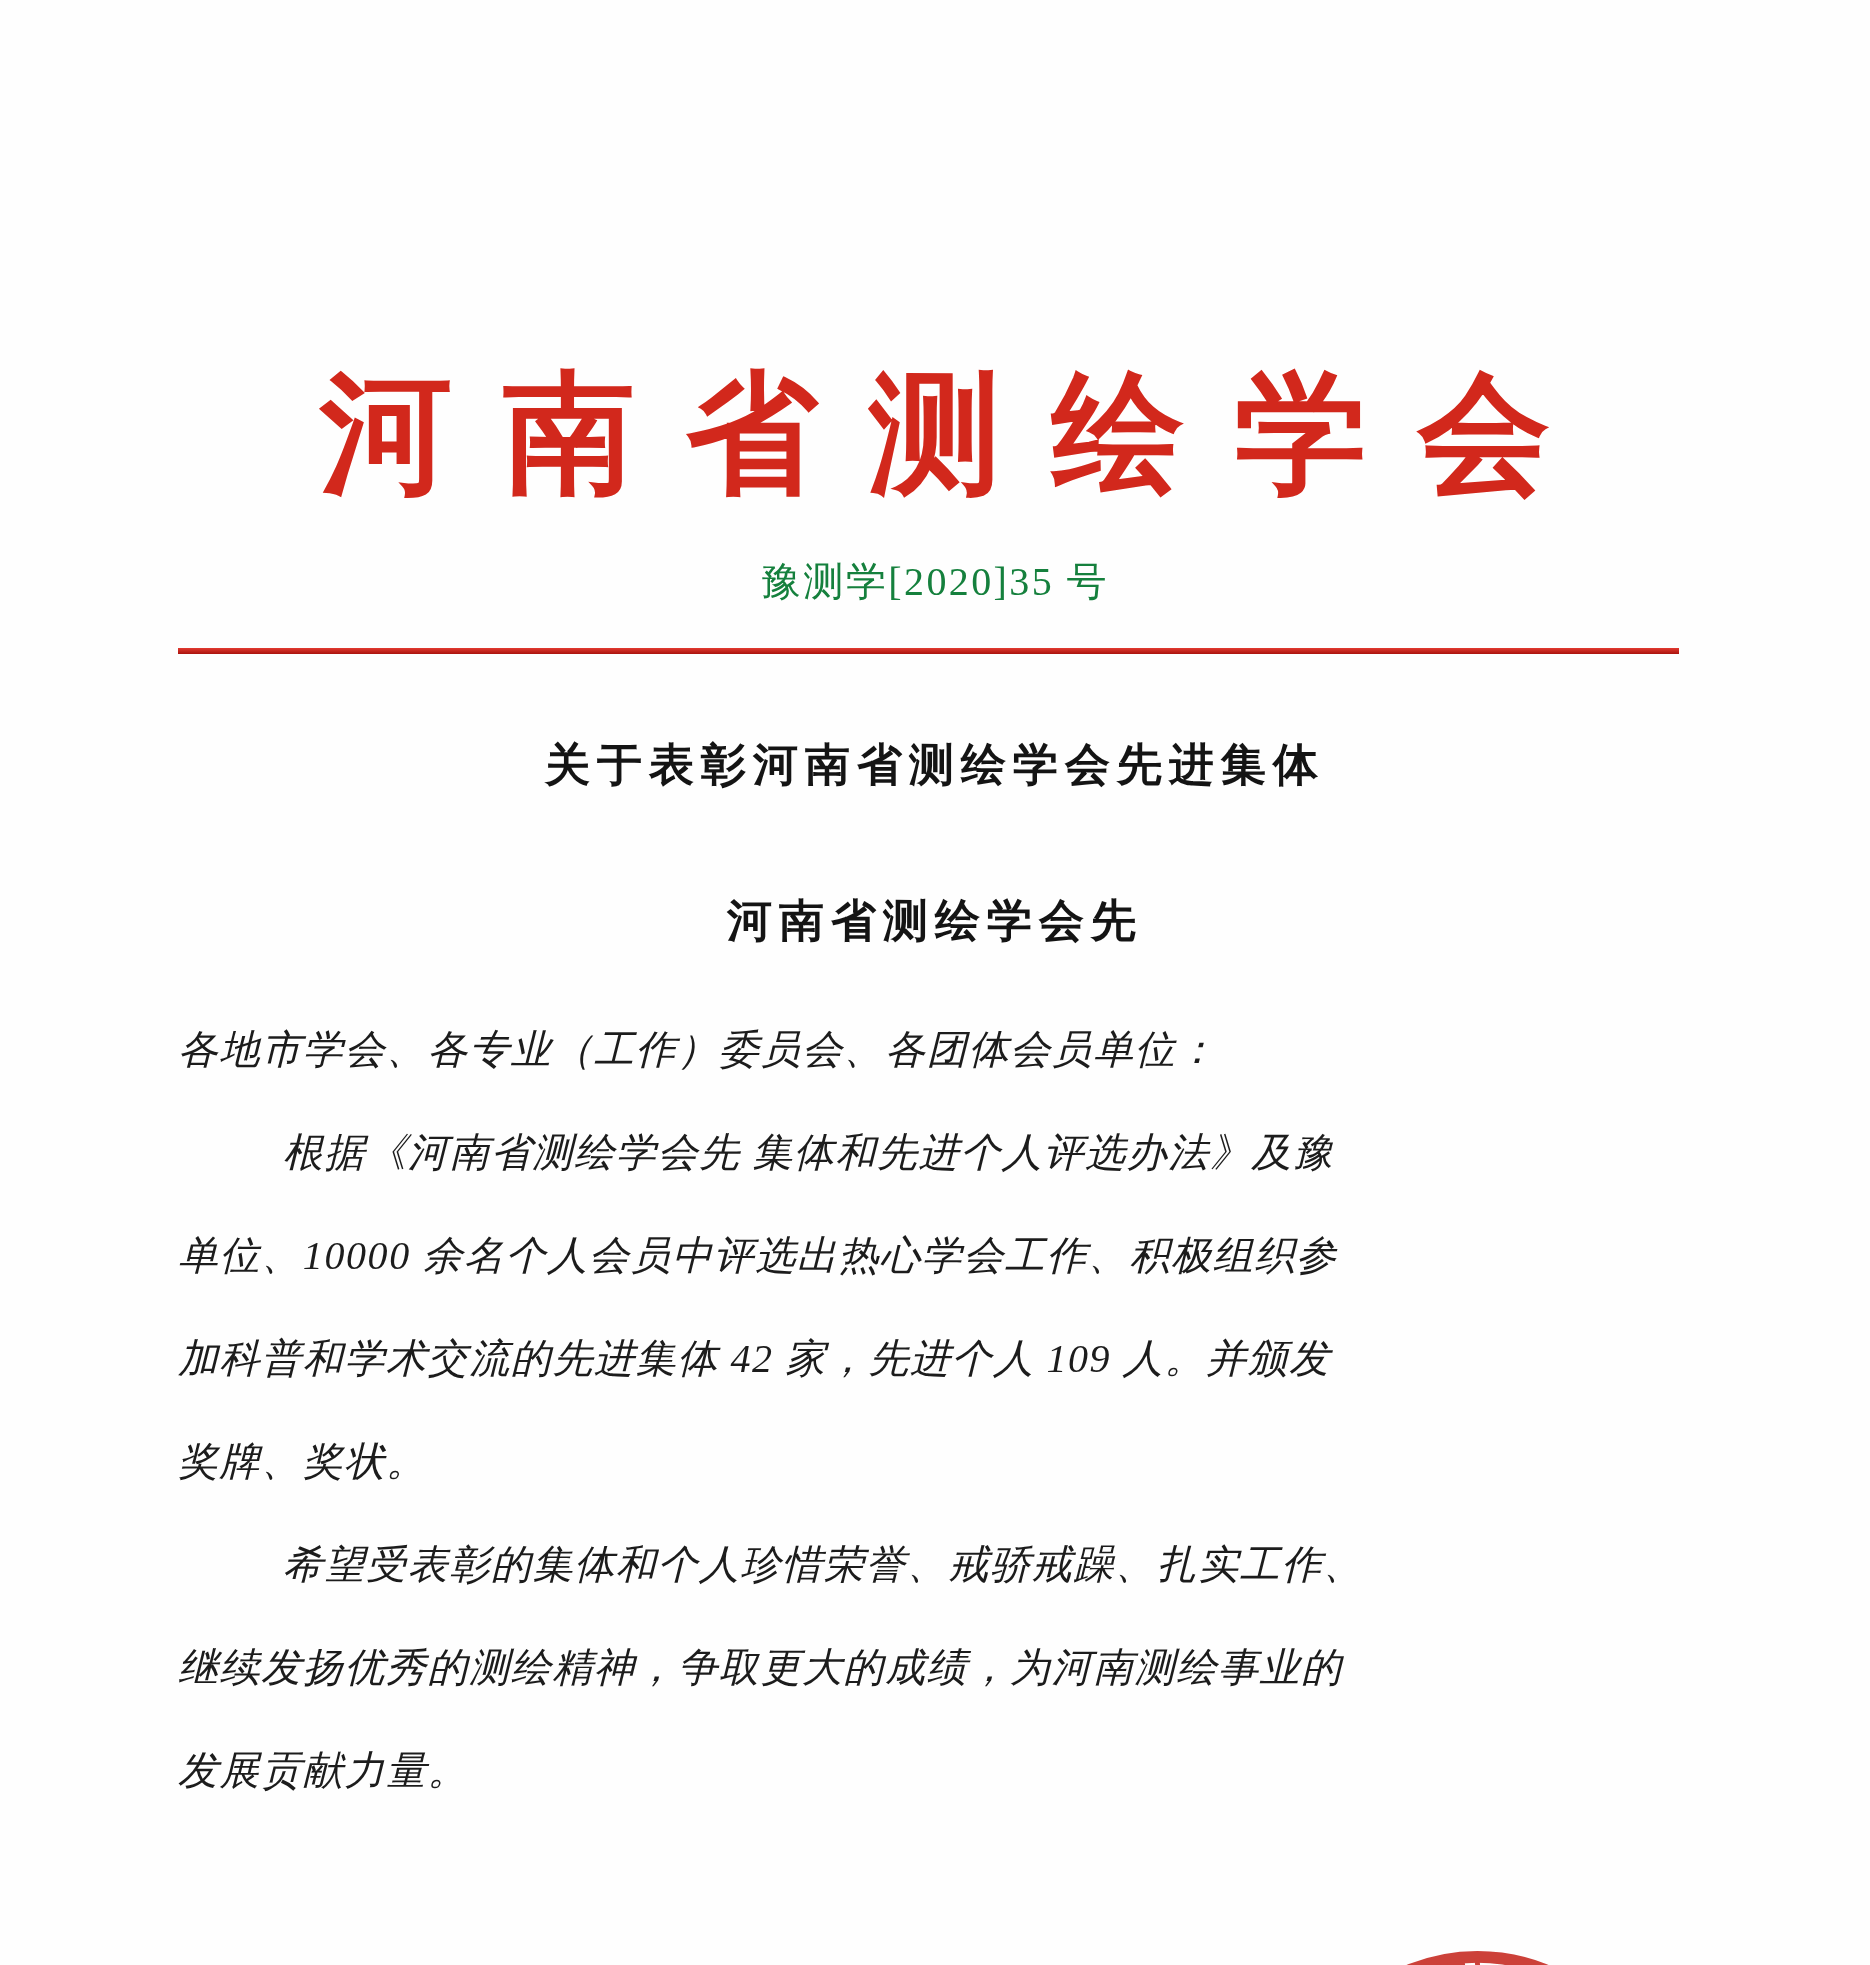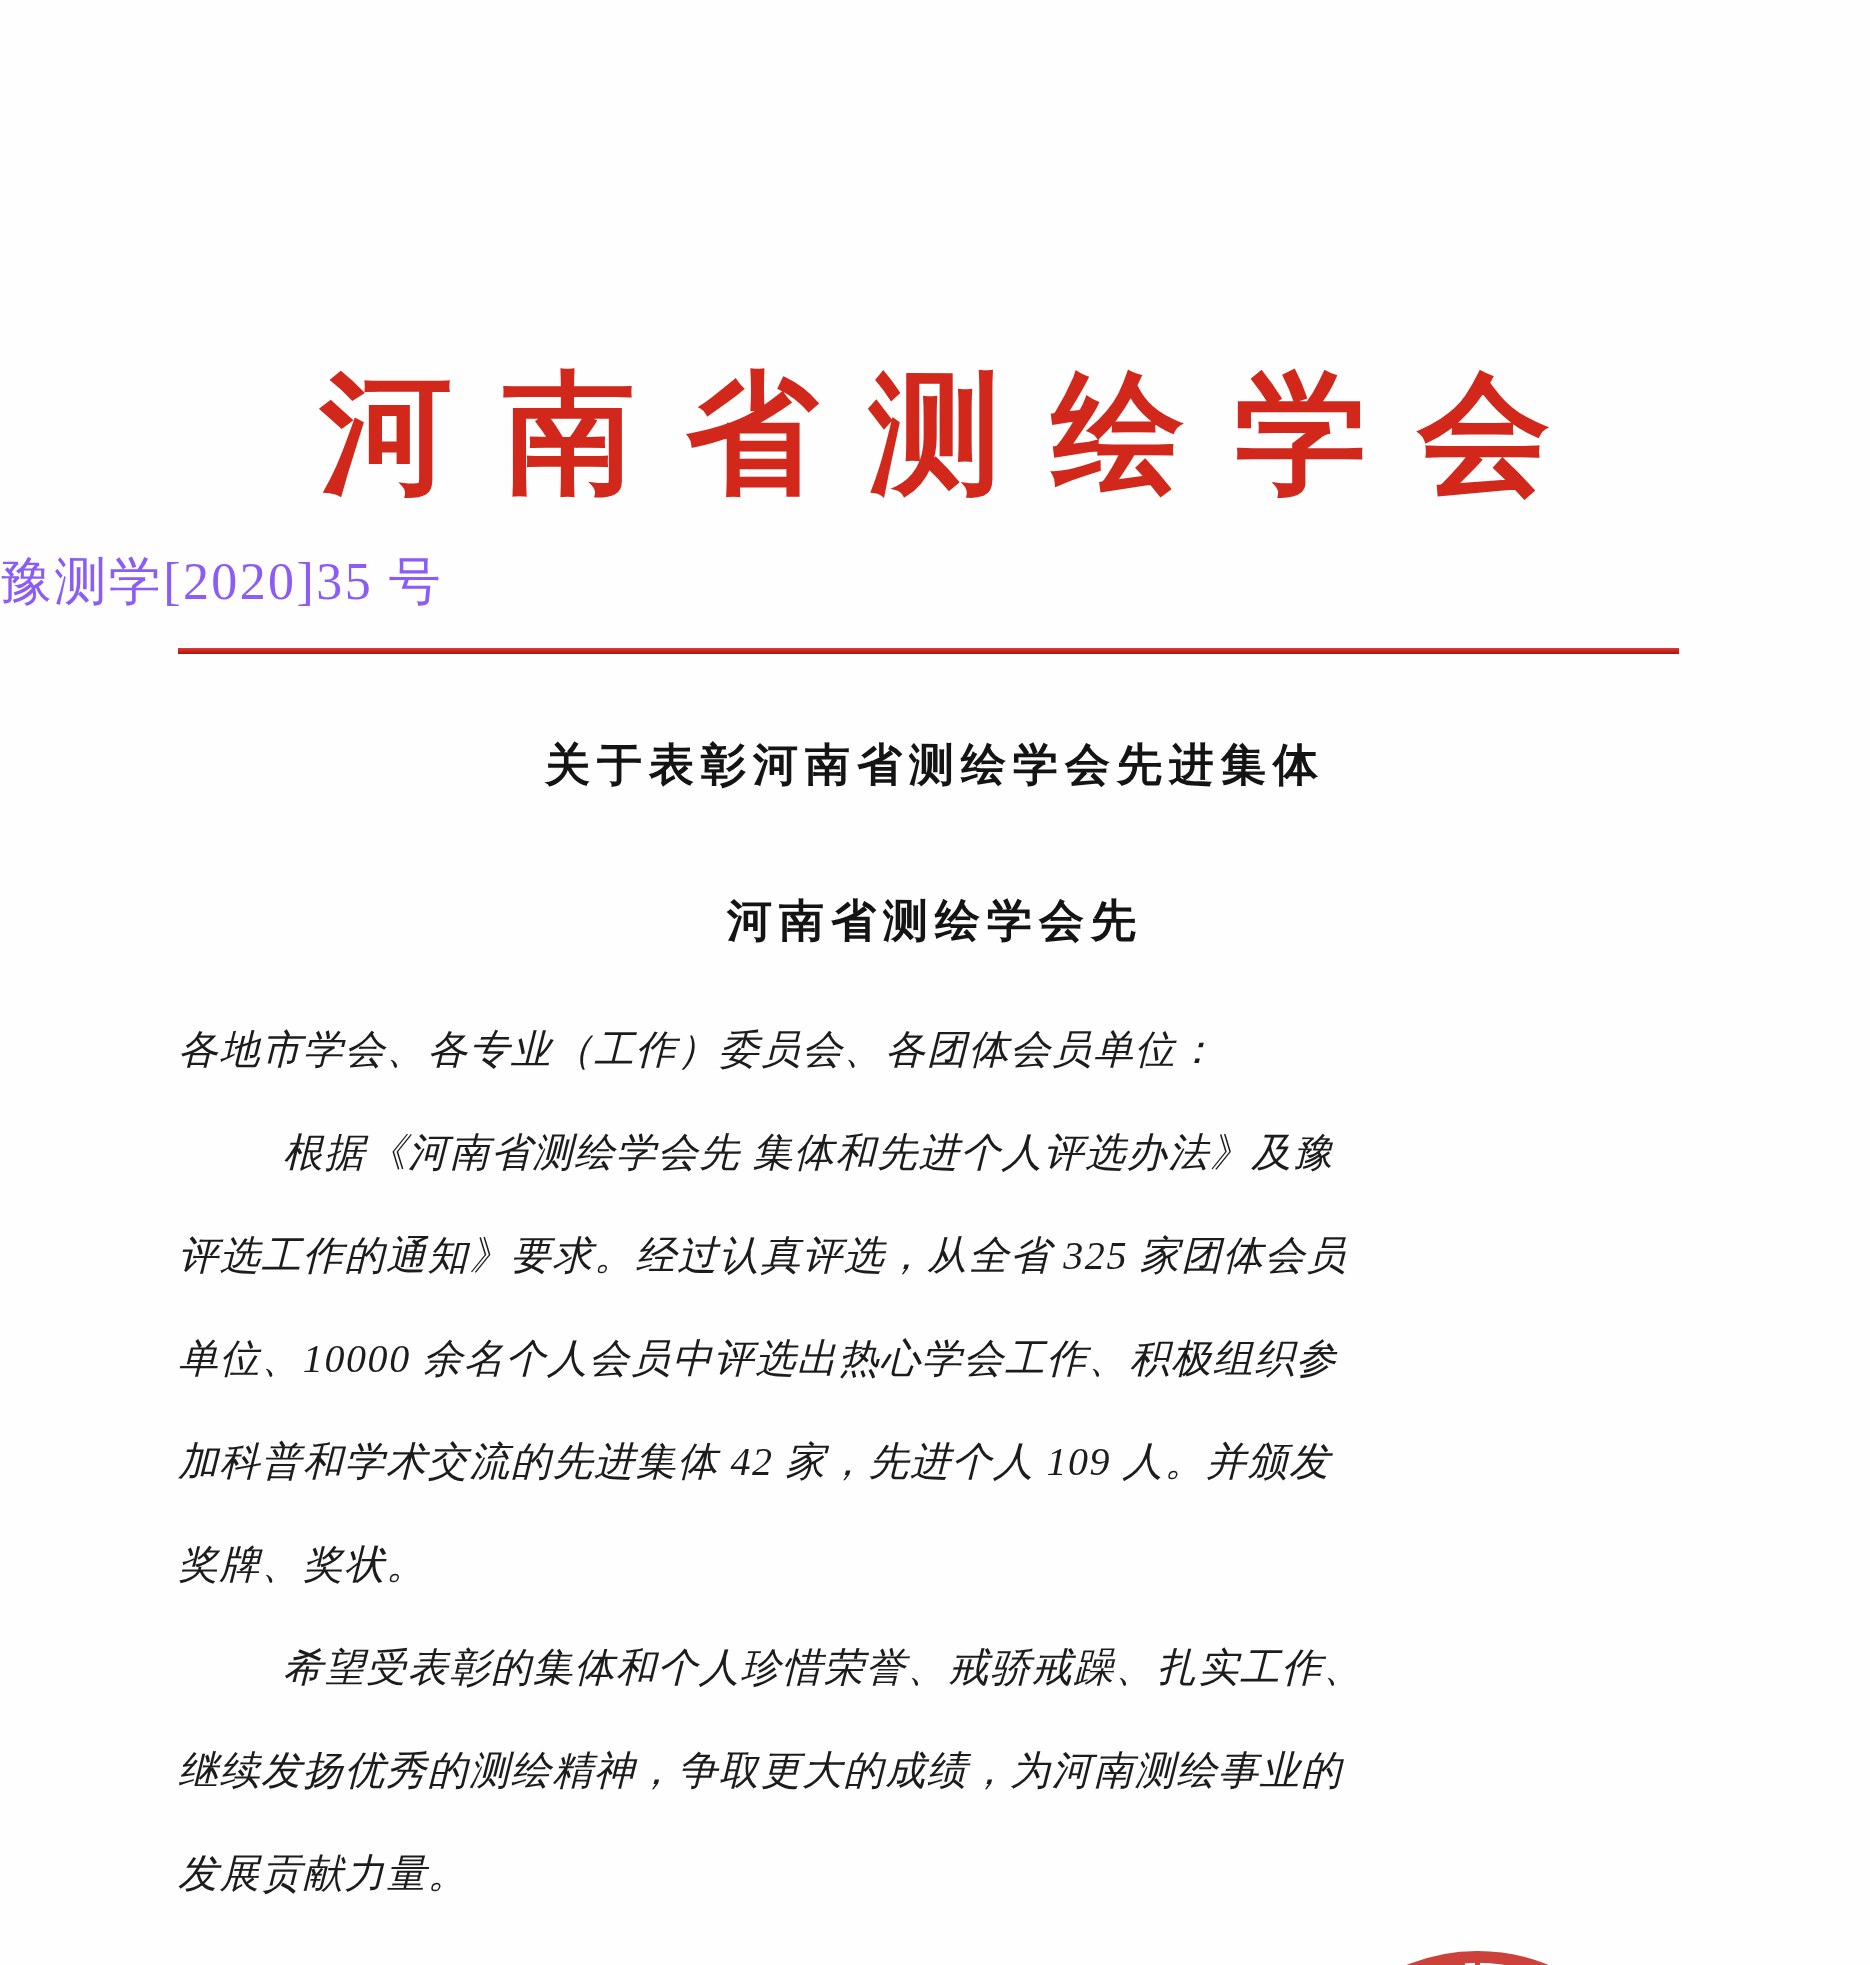--- a/index.html
+++ b/index.html
@@ -19,23 +19,23 @@
     font-size: 132px; line-height: 157px;
     font-weight: 900;
     color: #d2281c;
     letter-spacing: 51px;
     transform: translateX(25.5px); 
     white-space: nowrap;
   }
 
   .doc-number {
     position: absolute; top: 550px; left: 0; width: 100%;
-    text-align: left;
-    font-size: 52px; line-height: 63px;
-    color: #8b5cf6;
+    text-align: center;
+    font-size: 40px; line-height: 63px;
+    color: #15803d;
     letter-spacing: 2.4px;
   }
 
   .red-rule {
     position: absolute; top: 648px; left: 178px;
     width: 1501px; height: 6.3px;
     background: linear-gradient(#e23a30, #a9130e);
   }
 
   .doc-title {
@@ -90,21 +90,20 @@
 
   <div class="red-rule"></div>
 
   <div class="doc-title l1">关于表彰河南省测绘学会先进集体</div>
 
   <div class="doc-title l2">河南省测绘学会先</div>
 
   <div class="body-text">
     <div class="body-line">各地市学会、各专业（工作）委员会、各团体会员单位：</div>
     <div class="body-line indent">根据《河南省测绘学会先 集体和先进个人评选办法》及豫</div>
-    <div class="body-line">评选工作的通知》要求。经过认真评选，从全省 325 家团体会员</div>
     <div class="body-line">单位、10000 余名个人会员中评选出热心学会工作、积极组织参</div>
     <div class="body-line">加科普和学术交流的先进集体 42 家，先进个人 109 人。并颁发</div>
     <div class="body-line">奖牌、奖状。</div>
     <div class="body-line indent">希望受表彰的集体和个人珍惜荣誉、戒骄戒躁、扎实工作、</div>
     <div class="body-line">继续发扬优秀的测绘精神，争取更大的成绩，为河南测绘事业的</div>
     <div class="body-line">发展贡献力量。</div>
   </div>
 
   <svg class="seal" viewBox="0 0 980 980" xmlns="http://www.w3.org/2000/svg">
     <defs>

